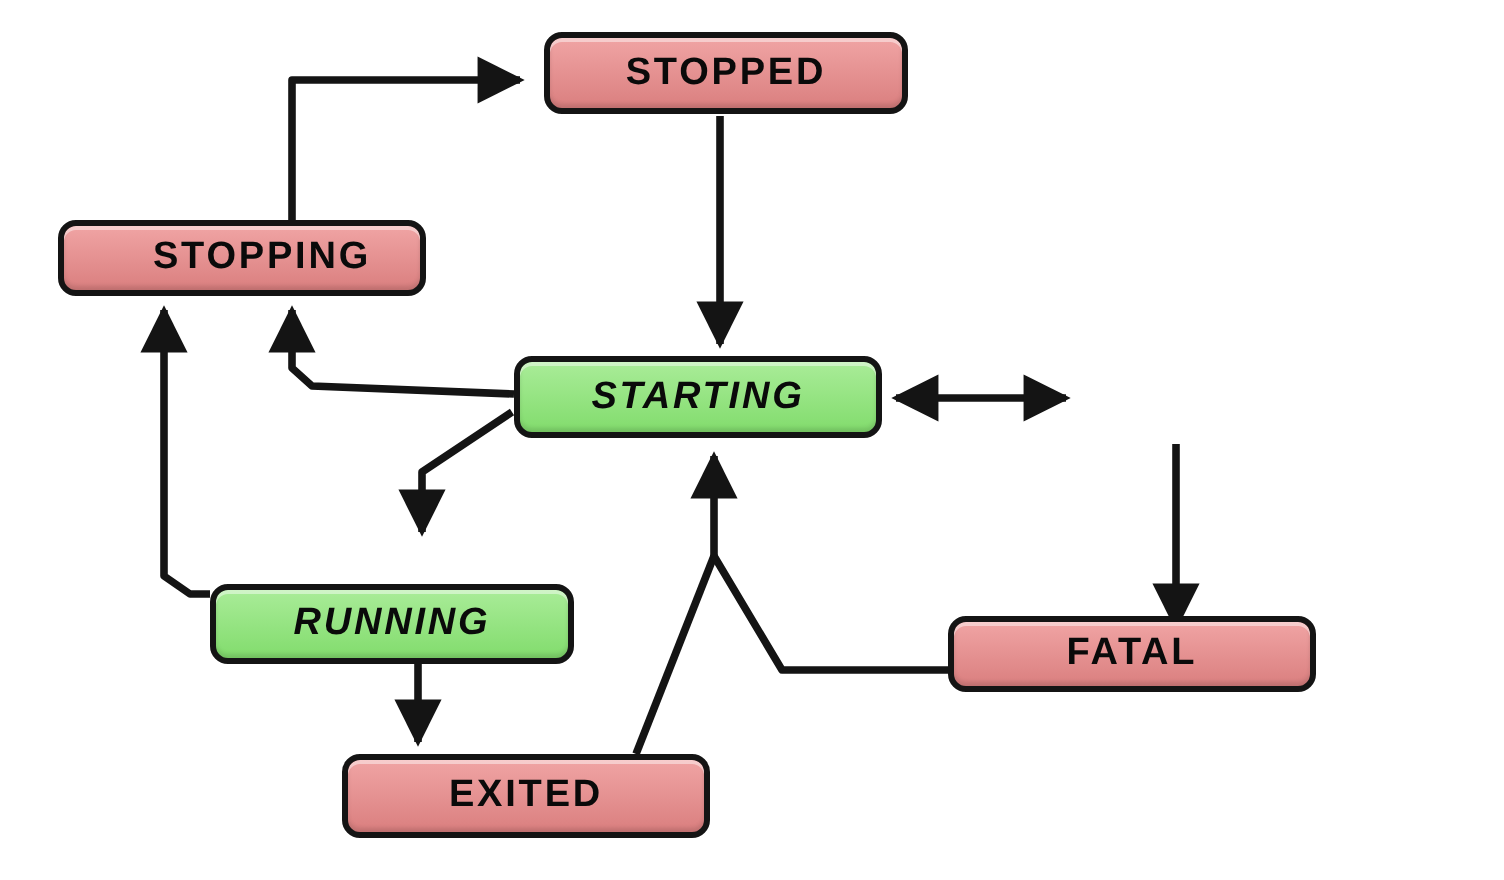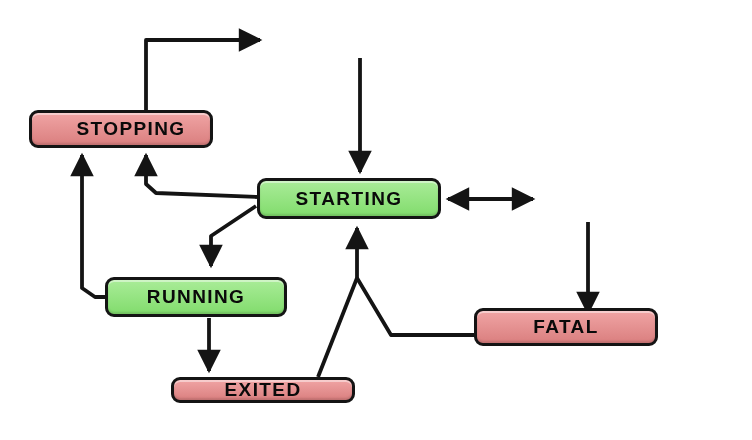--- a/index.html
+++ b/index.html
@@ -10,30 +10,30 @@
   }
   .edges { position:absolute; left:0; top:0; }
   .node {
     position:absolute; box-sizing:border-box;
     border:3px solid #141414; border-radius:9px;
     display:flex; align-items:center; justify-content:center;
     font-weight:bold; font-size:19px; letter-spacing:1.4px; color:#0a0a0a;
     box-shadow: inset 0 2px 0 rgba(255,255,255,.45), inset 0 -2px 2px rgba(0,0,0,.12);
   }
   .pink   { background: linear-gradient(#f0a4a4, #da7f7f); }
-  .green  { background: linear-gradient(#a9ec98, #82dc6d); }
+  .green  { background: linear-gradient(#a9ec98, #82dc6d); font-style: italic; }
   .yellow { background: linear-gradient(#f7f795, #e7e763); }
 
   .n-stopped  { left:272px; top:16px;  width:182px; height:41px; }
   .n-stopping { left:29px;  top:110px; width:184px; height:38px;padding-left:20px; }
   .n-starting { left:257px; top:178px; width:184px; height:41px; }
   .n-backoff  { left:540px; top:180px; width:182px; height:41px; }
-  .n-running  { left:105px; top:277px; width:182px; height:40px; }
+  .n-running  { left:105px; top:292px; width:182px; height:40px; }
   .n-fatal    { left:474px; top:308px; width:184px; height:38px; }
-  .n-exited   { left:171px; top:377px; width:184px; height:26px; }
+  .n-exited   { left:171px; top:377px; width:184px; height:42px; }
 
   .edge { fill:none; stroke:#141414; stroke-width:3.8; stroke-linejoin:round; }
 </style>
 </head>
 <body>
 
 <div class="stage">
 
   <svg class="edges" width="752" height="440" viewBox="0 0 752 440">
     <defs>
@@ -58,20 +58,23 @@
 
     <path class="edge" d="M 209 318 L 209 371" marker-end="url(#ah)"></path>
 
     <path class="edge" d="M 318 377 L 357 278"></path>
 
     <path class="edge" d="M 474 335 L 391 335 L 357 278"></path>
 
     <path class="edge" d="M 357 278 L 357 228" marker-end="url(#ah)"></path>
   </svg>
 
+  <div class="node pink n-stopped">
+    <span>STOPPED</span>
+  </div>
 
   <div class="node pink n-stopping">
     <span>STOPPING</span>
   </div>
 
   <div class="node green n-starting">
     <span>STARTING</span>
   </div>
 
 

